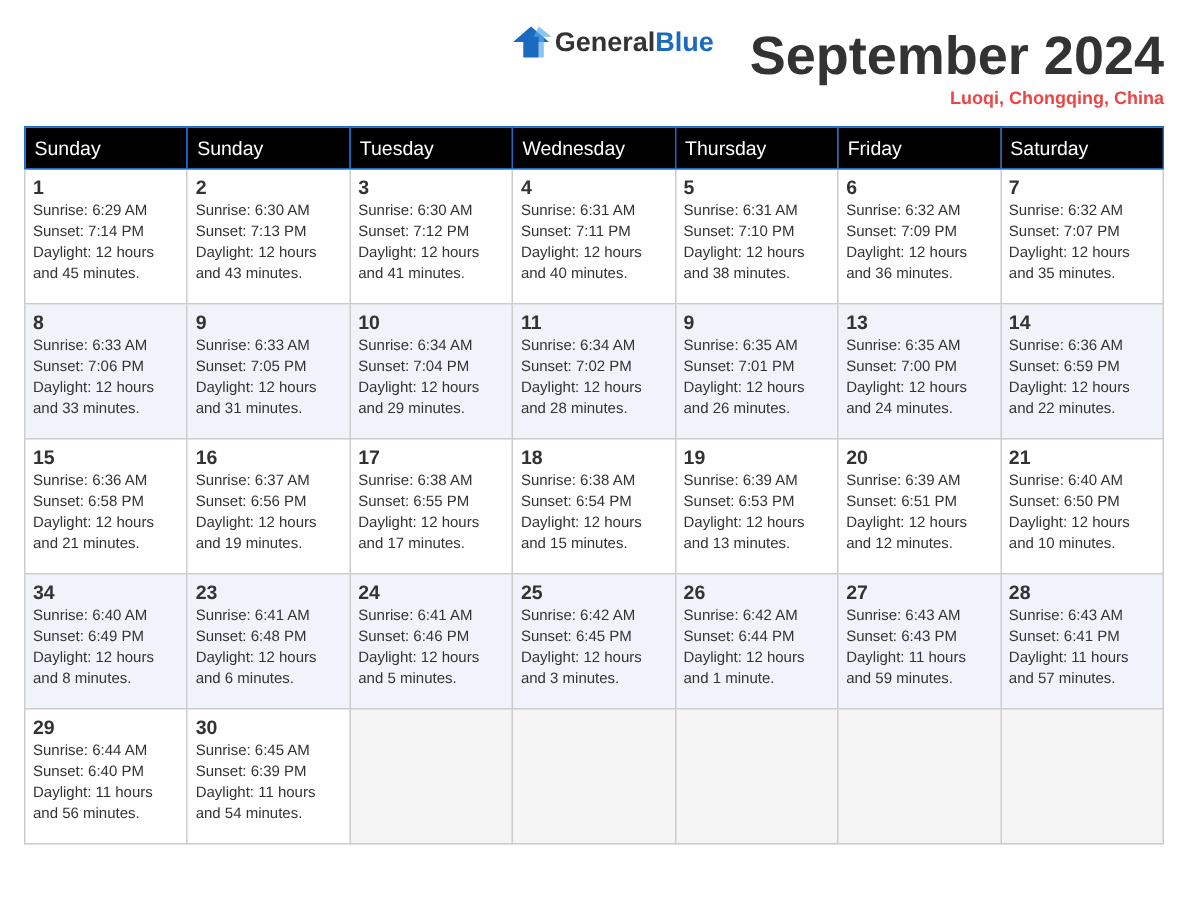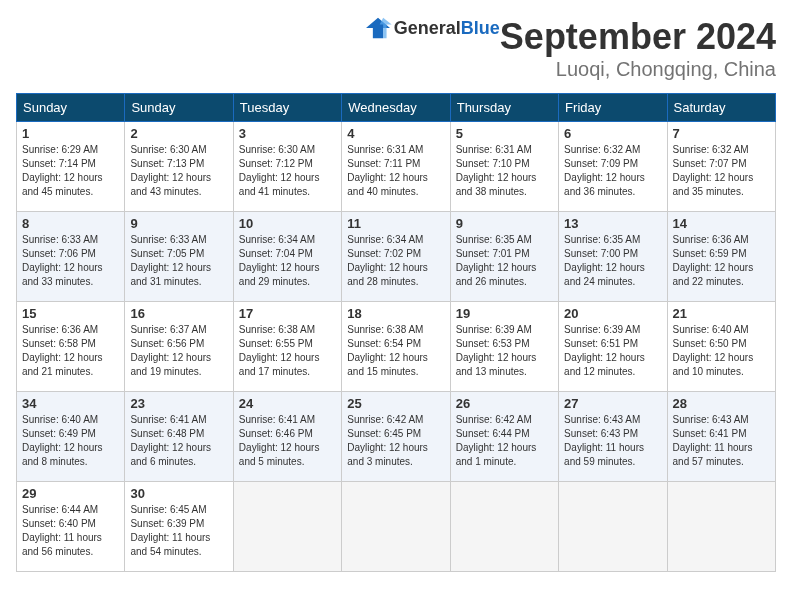--- a/index.html
+++ b/index.html
@@ -25,24 +25,26 @@
       width: 28px;
       height: 24px;
     }
     .title-section {
       text-align: right;
     }
     .month-year {
       font-size: 36px;
       font-weight: bold;
       color: #333;
+      margin-left: 24px;
     }
     .location {
-      font-size: 20px;
-      color: #737373;
+      font-size: 12px;
+      color: #ef4444;
+      font-weight: bold;
     }
     .calendar-table {
       width: 100%;
       border-collapse: collapse;
       font-size: 11px;
     }
     .calendar-table th {
       background: #1a6abf;
       color: #fff;
       text-align: left;
@@ -74,21 +76,21 @@
     .empty-cell {
       background: #f9f9f9;
     }
     tr:nth-child(even) td {
       background: #f0f4fa;
     }
     tr:nth-child(odd) td {
       background: #fff;
     }
     .calendar-table thead tr th {
-      background: #0c4a6e;
+      background: #000000;
     }
   </style>
 </head>
 <body>
 
 <div class="header-section">
   <div class="logo">
     <svg class="logo-icon" viewBox="0 0 32 28" xmlns="http://www.w3.org/2000/svg">
       <polygon points="16,2 30,14 22,14 22,26 10,26 10,14 2,14" fill="#1a6abf"></polygon>
       <polygon points="22,2 32,10 26,10 26,26 22,26 22,10 18,10" fill="#5aaaee" opacity="0.7"></polygon>

